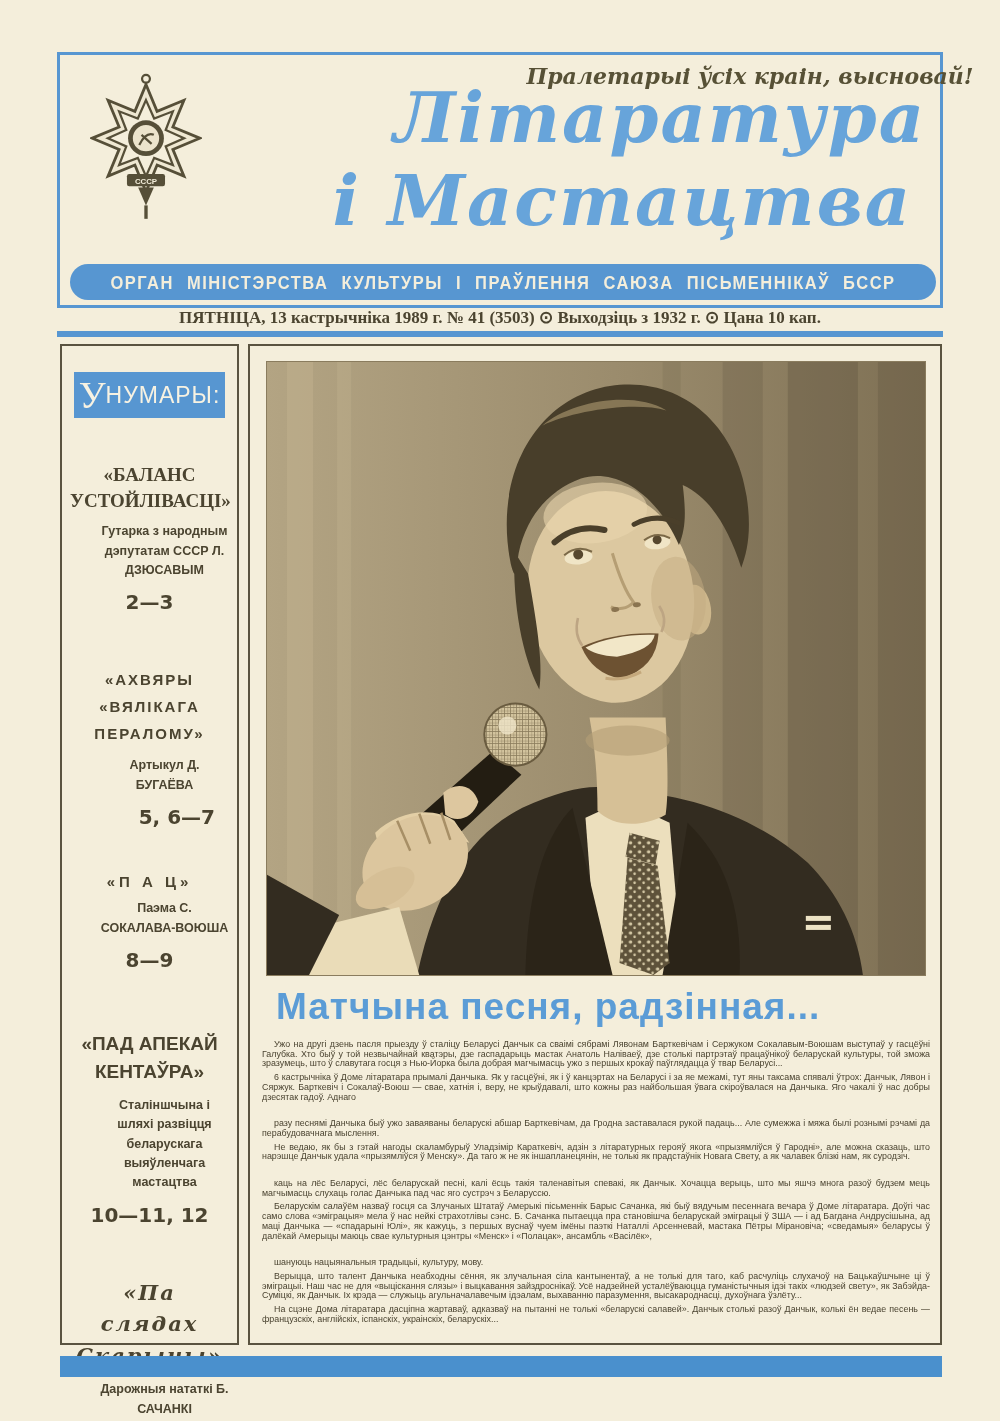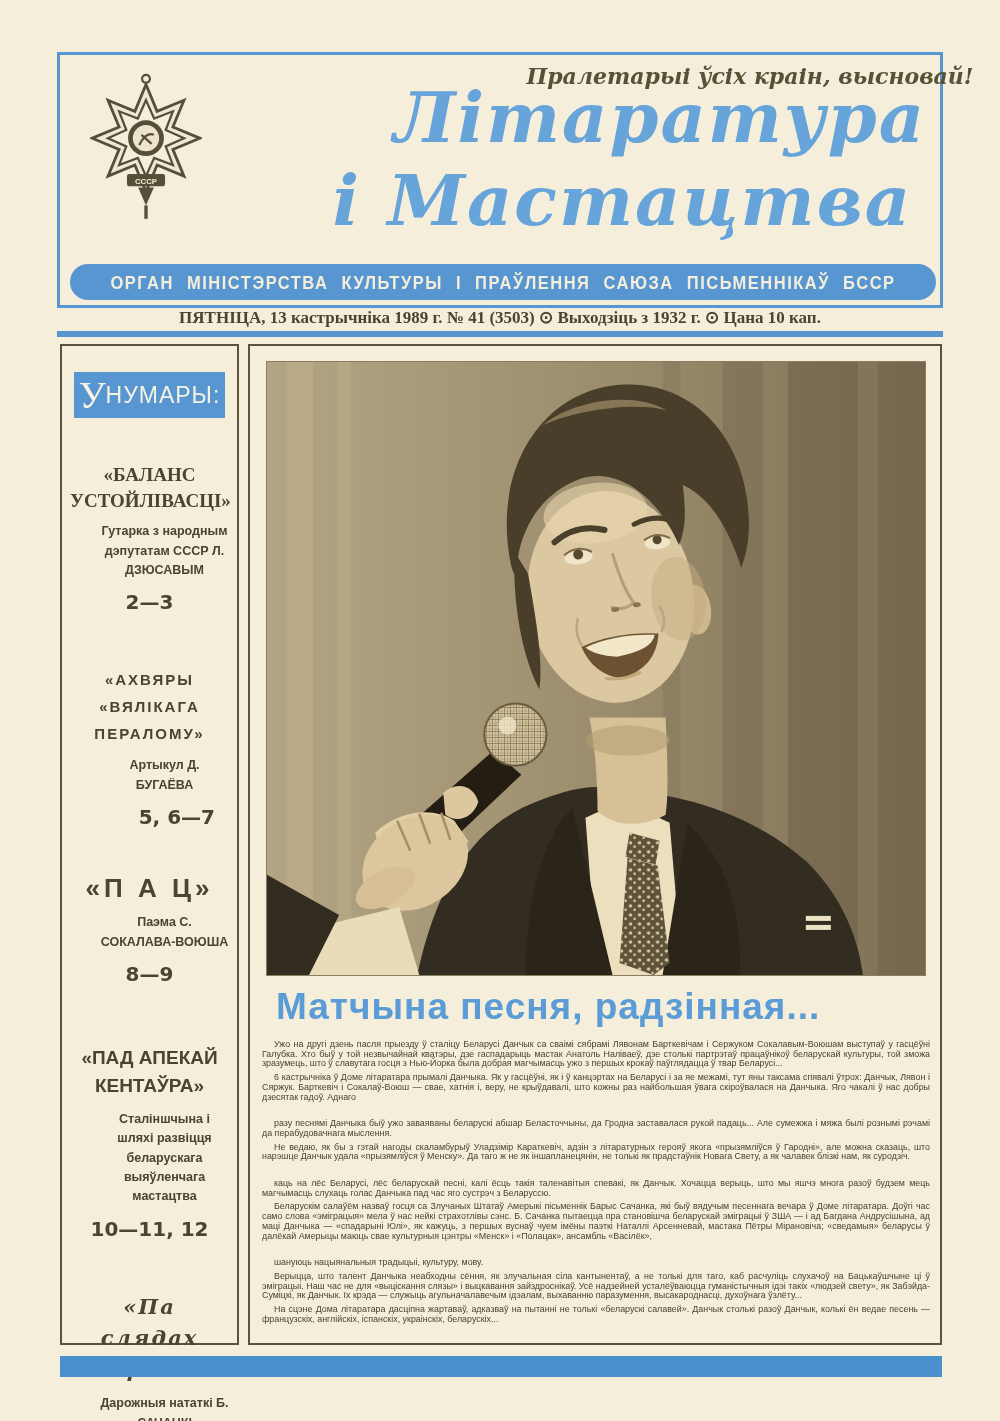--- a/index.html
+++ b/index.html
@@ -20,21 +20,21 @@
 
   
   .sidebar{position:absolute;left:60px;top:344px;width:179px;height:1001px;border:2px solid #5a5340;background:#f4eedb;box-sizing:border-box;text-align:center;color:#4b4430;}
   .sb-head{margin:26px 12px 0 12px;background:#5796d1;color:#f7f2e2;height:46px;display:flex;align-items:center;justify-content:center;}
   .sb-head .init{font-size:38px;font-family:"Liberation Serif",serif;line-height:1;}
   .sb-head .rest{font-size:23px;letter-spacing:1px;line-height:1;}
   .sb-item{margin:0 8px;}
   .sb-title{font-weight:bold;}
   .t-serif{font-family:"Liberation Serif",serif;font-size:19px;line-height:1.35;margin-top:44px;}
   .t-cond{font-size:15px;letter-spacing:2px;line-height:1.8;margin-top:52px;}
-  .t-wide{font-size:26px;letter-spacing:4px;margin-top:44px;}
+  .t-wide{font-size:15px;letter-spacing:4px;margin-top:44px;}
   .t-sans{font-size:19px;line-height:1.5;margin-top:58px;}
   .t-italic{font-family:"DejaVu Serif",serif;font-style:italic;font-size:21px;letter-spacing:2px;line-height:1.5;margin-top:50px;}
   .sb-sub{font-weight:bold;font-size:12.5px;line-height:1.55;margin-top:9px;margin-left:30px;}
   .sb-pages{font-family:"DejaVu Sans",sans-serif;font-weight:bold;font-size:20px;margin-top:10px;}
   .pg-right{text-align:right;padding-right:14px;}
 
   
   .mainbox{position:absolute;left:248px;top:344px;width:694px;height:1001px;border:2px solid #5a5340;background:#f4eedb;box-sizing:border-box;}
   .photo{position:absolute;left:17px;top:16px;width:658px;height:613px;outline:1px solid #8a7c5e;}
   .photo svg{display:block;width:100%;height:100%;}
@@ -220,21 +220,21 @@
     </div>
 
     <div class="headline">Матчына песня, радзінная...</div>
 
     <div class="columns">
       <div class="col">
         <p>Ужо на другі дзень пасля прыезду ў сталіцу Беларусі Данчык са сваімі сябрамі Лявонам Барткевічам і Сержуком Сокалавым-Воюшам выступаў у гасцёўні Галубка. Хто быў у той незвычайнай кватэры, дзе гаспадарыць мастак Анатоль Наліваеў, дзе столькі партрэтаў працаўнікоў беларускай культуры, той зможа зразумець, што ў славутага госця з Нью-Йорка была добрая магчымасць ужо з першых крокаў паўглядацца ў твар Беларусі...</p>
         <p>6 кастрычніка ў Доме літаратара прымалі Данчыка. Як у гасцёўні, як і ў канцэртах на Беларусі і за яе межамі, тут яны таксама спявалі ўтрох: Данчык, Лявон і Сяржук. Барткевіч і Сокалаў-Воюш — свае, хатнія і, веру, не крыўдавалі, што кожны раз найбольшая ўвага скіроўвалася на Данчыка. Яго чакалі ў нас добры дзесятак гадоў. Аднаго</p>
       </div>
       <div class="col">
-        <p>разу песнямі Данчыка быў ужо заваяваны беларускі абшар Беласточчыны, да Гродна заставалася рукой падаць... Але сумежжа і мяжа былі рознымі рэчамі да перабудовачнага мыслення.</p>
+        <p>разу песнямі Данчыка быў ужо заваяваны беларускі абшар Барткевічам, да Гродна заставалася рукой падаць... Але сумежжа і мяжа былі рознымі рэчамі да перабудовачнага мыслення.</p>
         <p>Не ведаю, як бы з гэтай нагоды скаламбурыў Уладзімір Караткевіч, адзін з літаратурных герояў якога «прызямліўся ў Гародні», але можна сказаць, што нарэшце Данчык удала «прызямліўся ў Менску». Да таго ж не як іншапланецянін, не толькі як прадстаўнік Новага Свету, а як чалавек блізкі нам, як суродзіч.</p>
       </div>
       <div class="col">
         <p>каць на лёс Беларусі, лёс беларускай песні, калі ёсць такія таленавітыя спевакі, як Данчык. Хочацца верыць, што мы яшчэ многа разоў будзем мець магчымасць слухаць голас Данчыка пад час яго сустрэч з Беларуссю.</p>
         <p>Беларускім салаўём назваў госця са Злучаных Штатаў Амерыкі пісьменнік Барыс Сачанка, які быў вядучым песеннага вечара ў Доме літаратара. Доўгі час само слова «эміграцыя» мела ў нас нейкі страхотлівы сэнс. Б. Сачанка пытаецца пра становішча беларускай эміграцыі ў ЗША — і ад Багдана Андрусішына, ад маці Данчыка — «спадарыні Юлі», як кажуць, з першых вуснаў чуем імёны паэткі Наталлі Арсенневай, мастака Пётры Мірановіча; «сведамыя» беларусы ў далёкай Амерыцы маюць свае культурныя цэнтры «Менск» і «Полацак», ансамбль «Васілёк»,</p>
       </div>
       <div class="col">
         <p>шануюць нацыянальныя традыцыі, культуру, мову.</p>
         <p>Верыцца, што талент Данчыка неабходны сёння, як злучальная сіла кантынентаў, а не толькі для таго, каб расчуліць слухачоў на Бацькаўшчыне ці ў эміграцыі. Наш час не для «выціскання слязы» і выцкавання зайздроснікаў. Усё надзейней усталёўваюцца гуманістычныя ідэі такіх «людзей свету», як Забэйда-Суміцкі, як Данчык. Іх крэда — служыць агульначалавечым ідэалам, выхаванню паразумення, высакароднасці, духоўнага ўзлёту...</p>
         <p>На сцэне Дома літаратара дасціпна жартаваў, адказваў на пытанні не толькі «беларускі салавей». Данчык столькі разоў Данчык, колькі ён ведае песень — французскіх, англійскіх, іспанскіх, украінскіх, беларускіх...</p>

